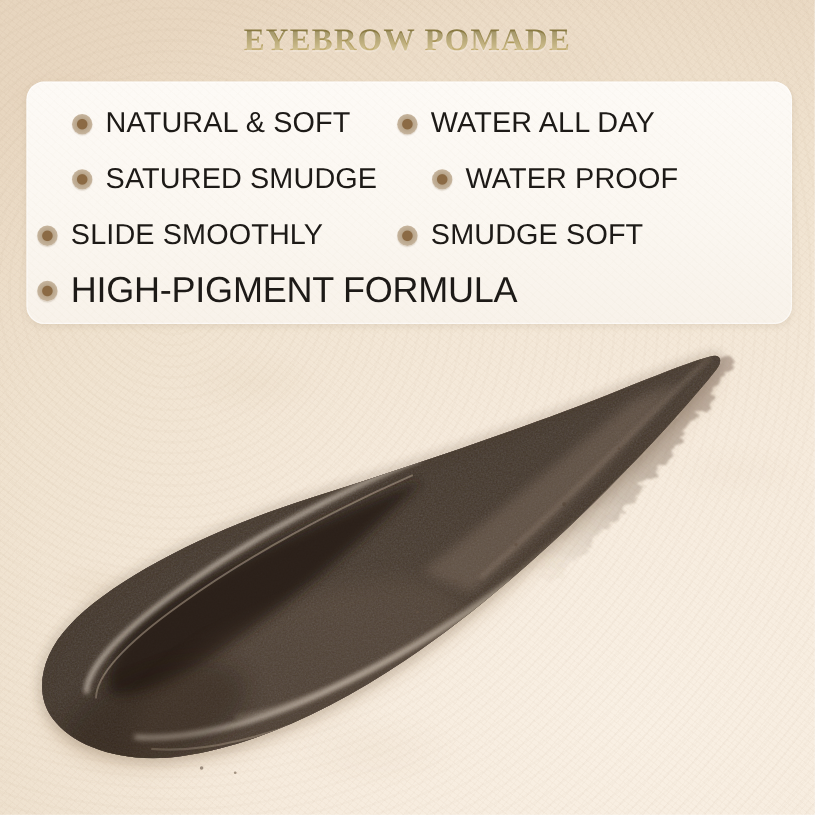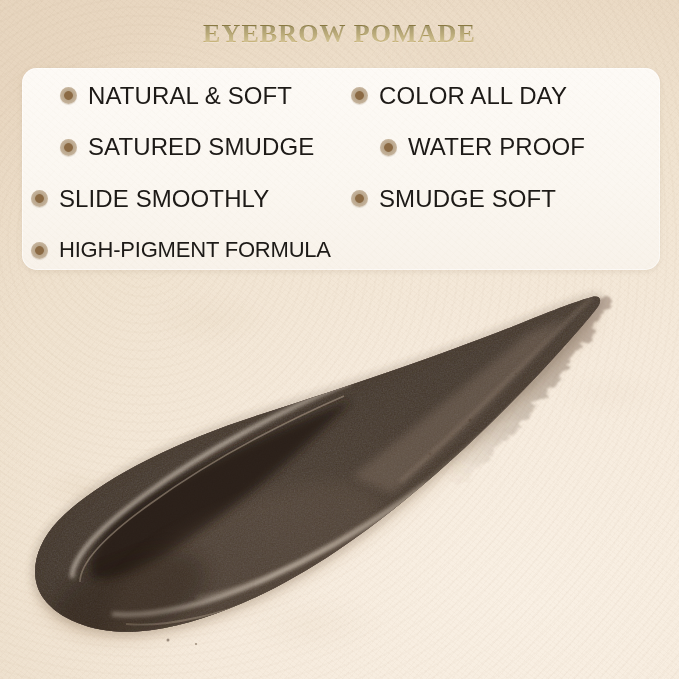--- a/index.html
+++ b/index.html
@@ -110,21 +110,20 @@
   }
 
   .feature-grid {
     position: absolute;
     inset: 0;
     display: grid;
     grid-template-columns: 300px 338px;
     grid-template-rows: repeat(4, 1fr);
     padding: 12px 0 4px 0;
     box-sizing: border-box;
-    gap: 20px;
   }
   .feature {
     display: flex;
     align-items: center;
     gap: 11px;
     padding-left: 38px;
     box-sizing: border-box;
   }
   .feature.col-right { padding-left: 9px; }
 
@@ -140,21 +139,21 @@
     box-shadow: 0 1px 1px rgba(120,96,66,.2);
   }
   .feature-label {
     font-family: "Liberation Sans", sans-serif;
     font-weight: 400;
     font-size: 24px;
     letter-spacing: .1px;
     color: #1d1a17;
     white-space: nowrap;
   }
-  .feature-label.tight { font-size: 22px; letter-spacing: -.2px; text-align: center; }
+  .feature-label.tight { font-size: 30px; letter-spacing: -.2px; text-align: center; }
 
   
   .swatch-layer {
     position: absolute;
     left: 0;
     top: 278px;
     width: 679px;
     height: 401px;
   }
   .swatch-svg { display: block; width: 679px; height: 401px; }
@@ -176,21 +175,21 @@
   <div class="card">
     <div class="card-grain"></div>
     <div class="feature-grid">
 
       <div class="feature col-left">
         <span class="bullet"></span>
         <span class="feature-label">NATURAL &amp; SOFT</span>
       </div>
       <div class="feature col-right">
         <span class="bullet"></span>
-        <span class="feature-label">COLOR ALL DAY</span>
+        <span class="feature-label">WATER ALL DAY</span>
       </div>
 
       <div class="feature col-left">
         <span class="bullet"></span>
         <span class="feature-label">SATURED SMUDGE</span>
       </div>
       <div class="feature col-left">
         <span class="bullet"></span>
         <span class="feature-label">WATER PROOF</span>
       </div>

